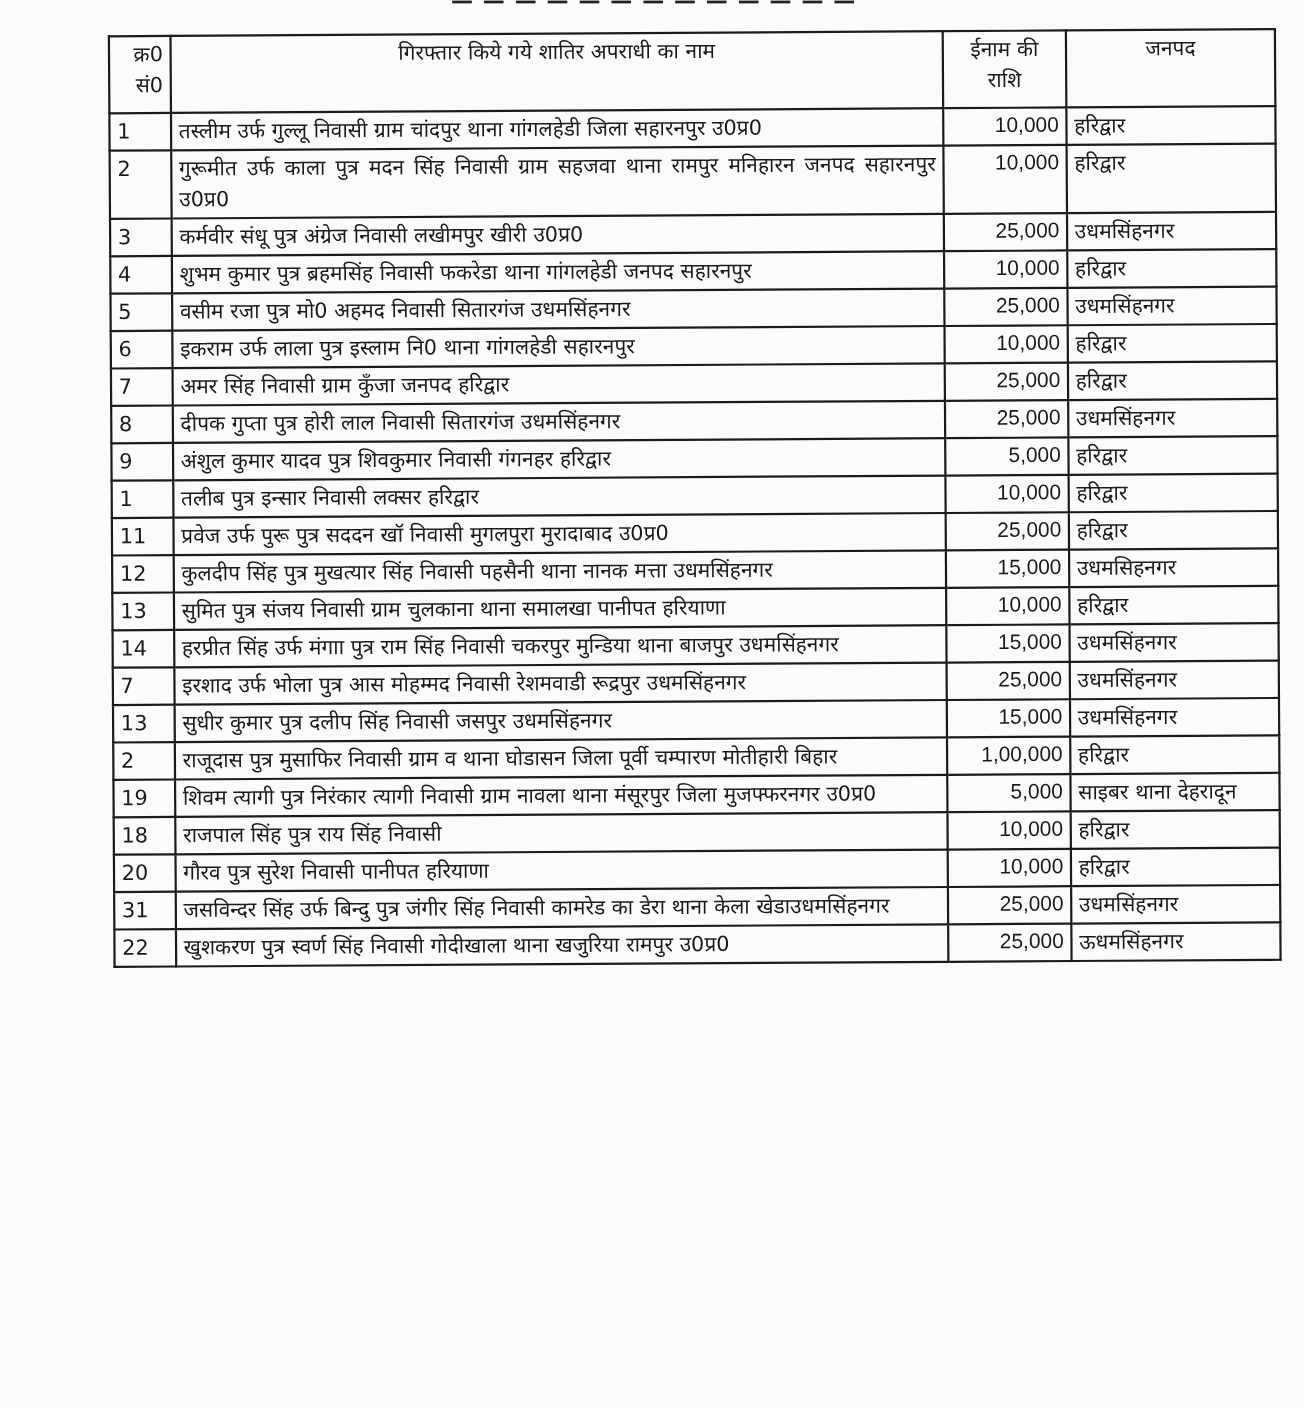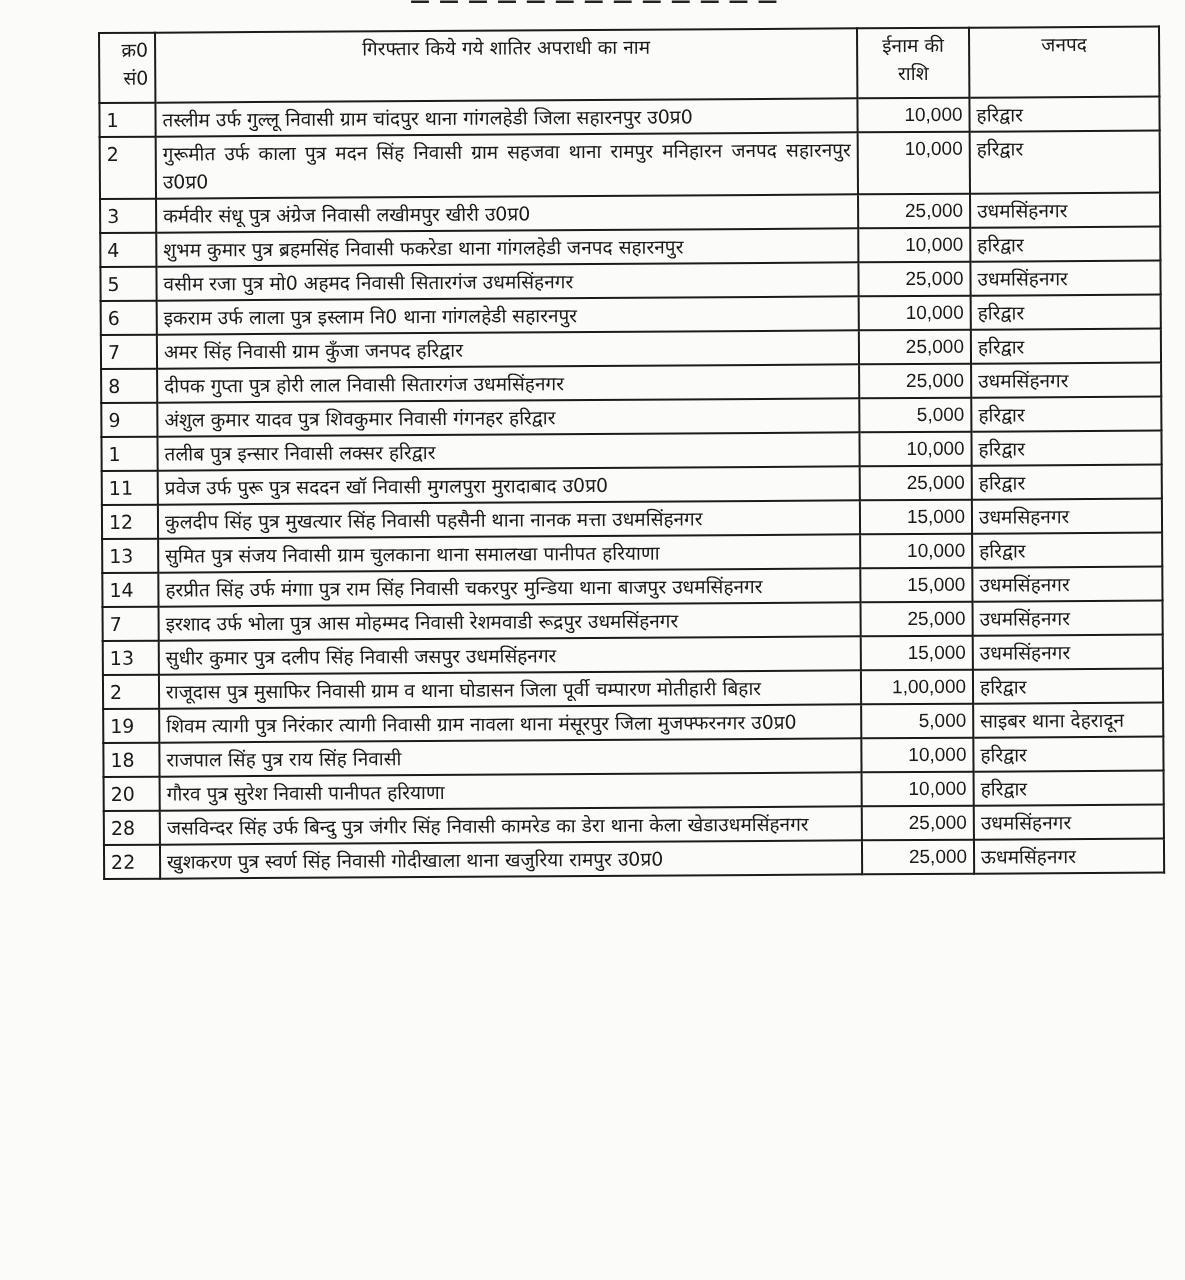--- a/index.html
+++ b/index.html
@@ -188,21 +188,21 @@
         <td class="amt">10,000</td>
         <td class="dist">हरिद्वार</td>
       </tr>
       <tr>
         <td class="sn">20</td>
         <td class="nm">गौरव पुत्र सुरेश निवासी पानीपत हरियाणा</td>
         <td class="amt">10,000</td>
         <td class="dist">हरिद्वार</td>
       </tr>
       <tr>
-        <td class="sn">28</td>
+        <td class="sn">31</td>
         <td class="nm">जसविन्दर सिंह उर्फ बिन्दु पुत्र जंगीर सिंह निवासी कामरेड का डेरा थाना केला खेडाउधमसिंहनगर</td>
         <td class="amt">25,000</td>
         <td class="dist">उधमसिंहनगर</td>
       </tr>
       <tr>
         <td class="sn">22</td>
         <td class="nm">खुशकरण पुत्र स्वर्ण सिंह निवासी गोदीखाला थाना खजुरिया रामपुर उ0प्र0</td>
         <td class="amt">25,000</td>
         <td class="dist">ऊधमसिंहनगर</td>
       </tr>

